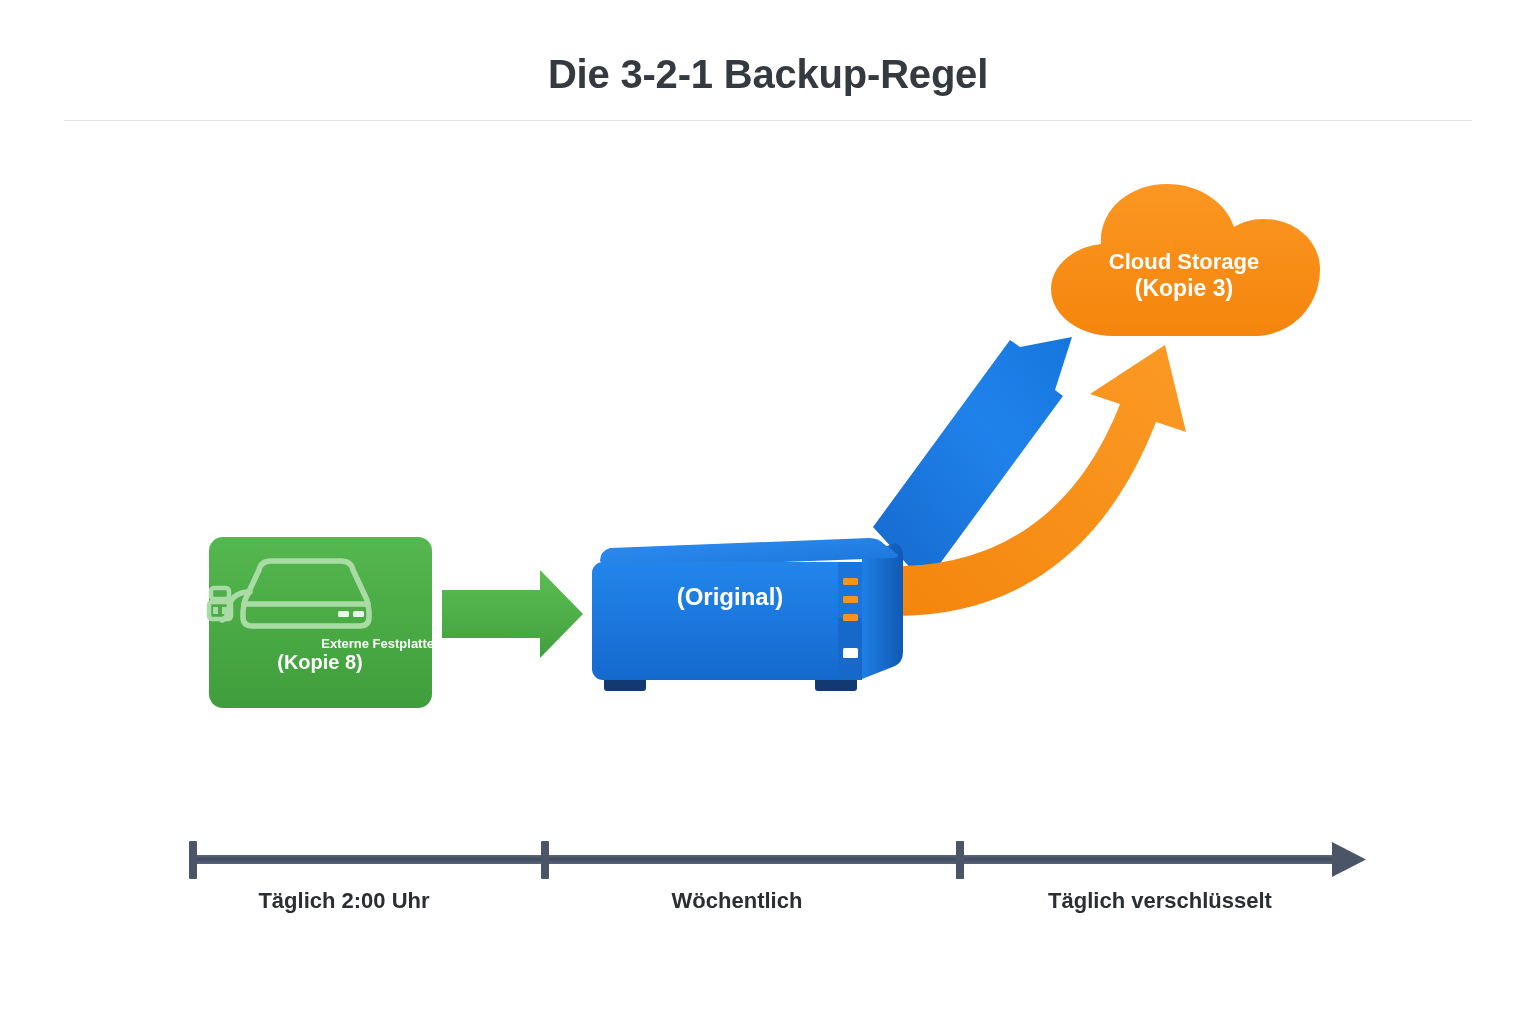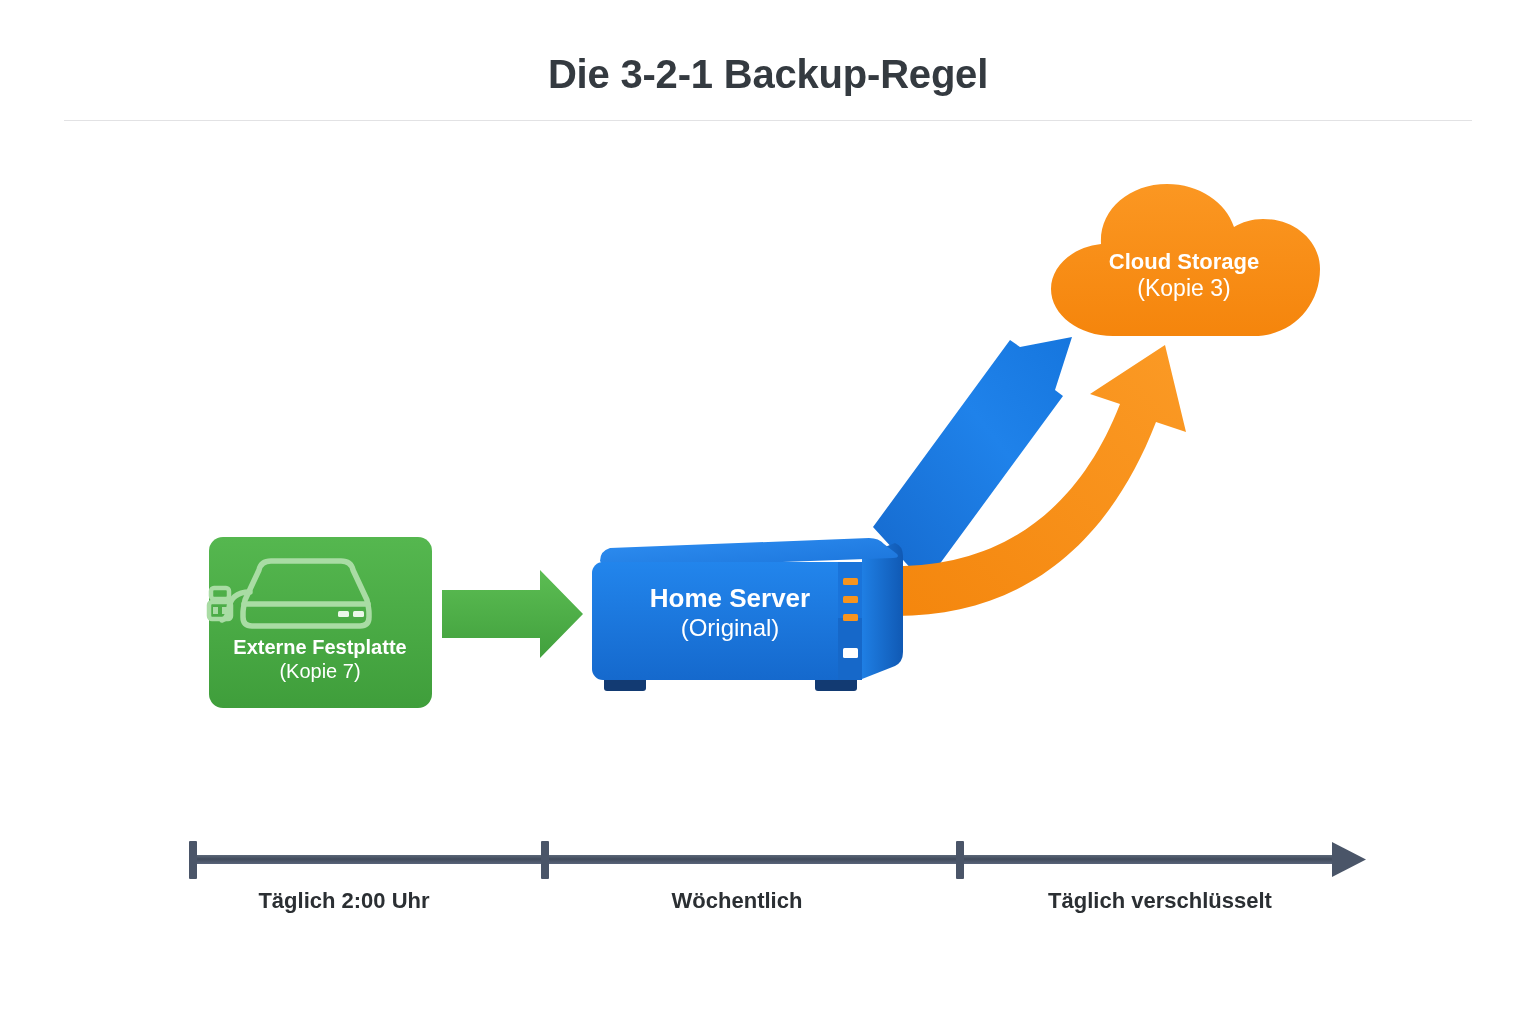--- a/index.html
+++ b/index.html
@@ -64,29 +64,29 @@
     white-space: nowrap;
   }
   .node-label .l1 {
     display: block;
     font-size: 22px;
     font-weight: bold;
   }
   .node-label .l2 {
     display: block;
     font-size: 21px;
-    font-weight: normal;
+    font-weight: bold;
   }
 
   #disk-label {
     left: 206px;
     top: 636px;
     width: 228px;
   }
-  #disk-label .l1 { font-size: 20px; }
+  #disk-label .l1 { font-size: 13px; text-align: right; }
   #disk-label .l2 { font-size: 20px; }
 
   #server-label {
     left: 592px;
     top: 583px;
     width: 276px;
   }
   #server-label .l1 { font-size: 26px; }
   #server-label .l2 { font-size: 24px; }
 
@@ -272,25 +272,24 @@
       <g fill="#4a5568">
         <rect x="189" y="841" width="8" height="38" rx="1"></rect>
         <rect x="541" y="841" width="8" height="38" rx="1"></rect>
         <rect x="956" y="841" width="8" height="38" rx="1"></rect>
       </g>
     </g>
   </svg>
 
   <div class="node-label" id="disk-label">
     <span class="l1">Externe Festplatte</span>
-    <span class="l2">(Kopie 7)</span>
+    <span class="l2">(Kopie 8)</span>
   </div>
 
   <div class="node-label" id="server-label">
-    <span class="l1">Home Server</span>
     <span class="l2">(Original)</span>
   </div>
 
   <div class="node-label" id="cloud-label">
     <span class="l1">Cloud Storage</span>
     <span class="l2">(Kopie 3)</span>
   </div>
 
   <div class="timeline-label" id="tl-label-0">Täglich 2:00 Uhr</div>
   <div class="timeline-label" id="tl-label-2">Täglich verschlüsselt</div>

